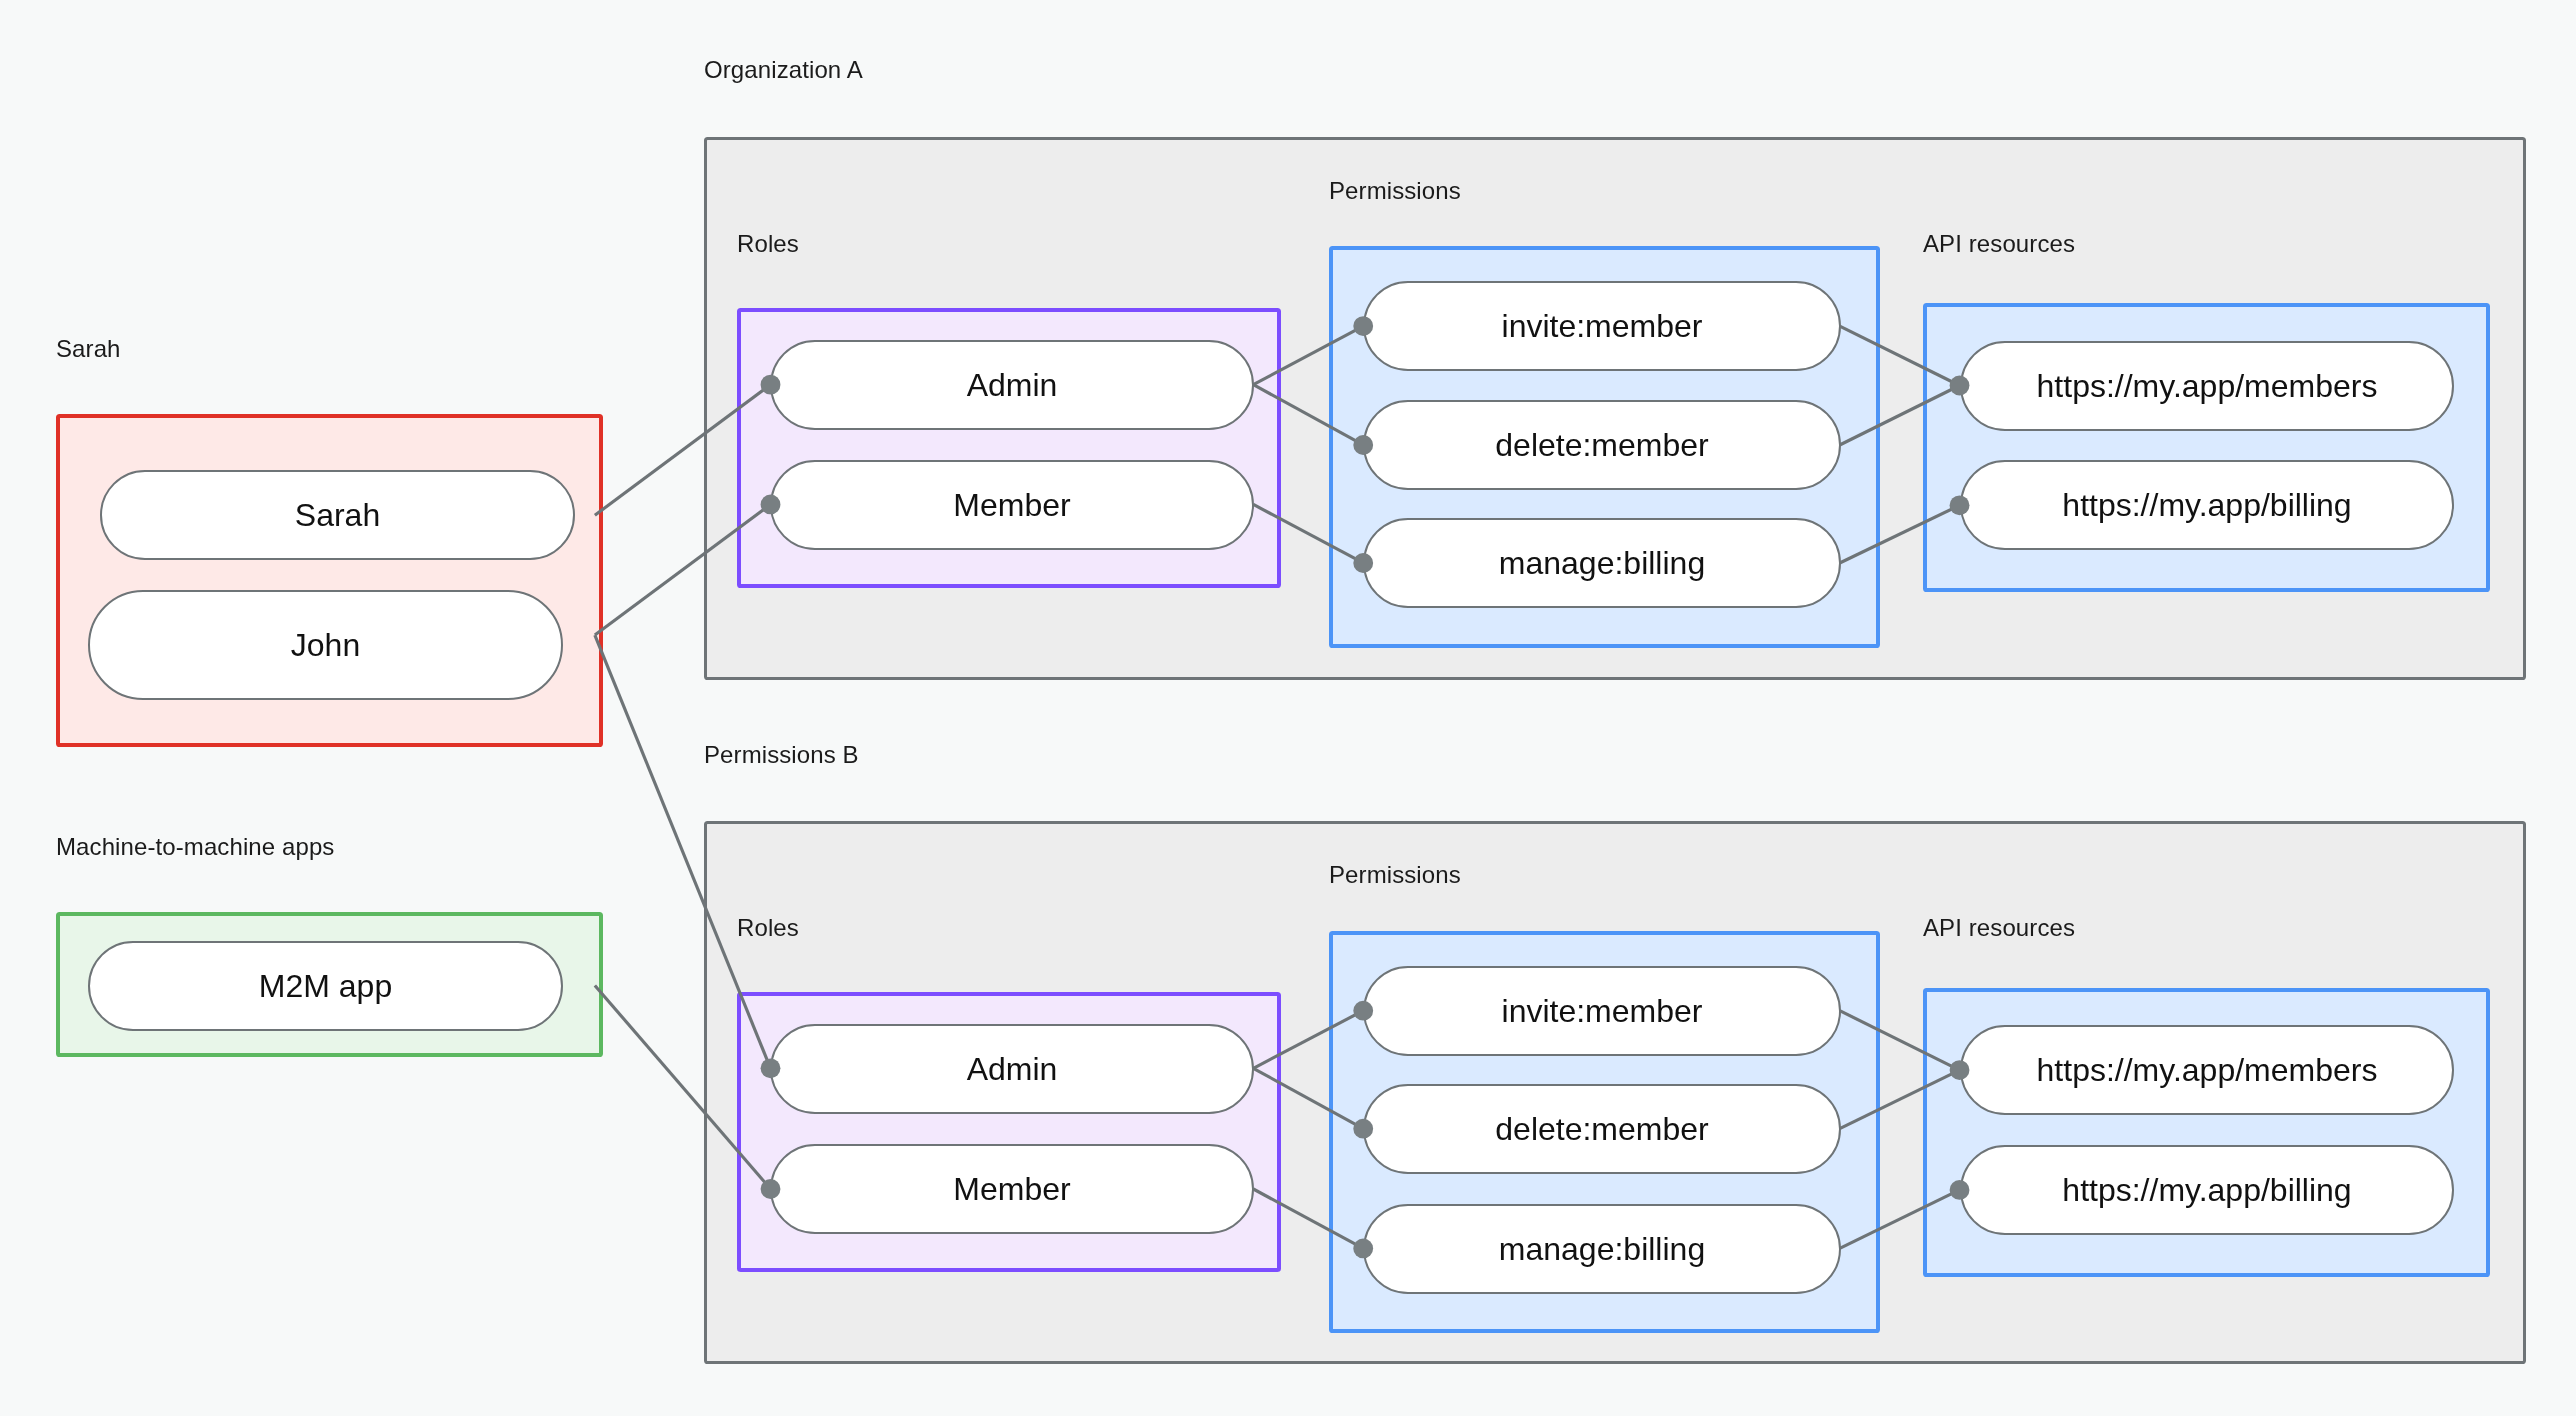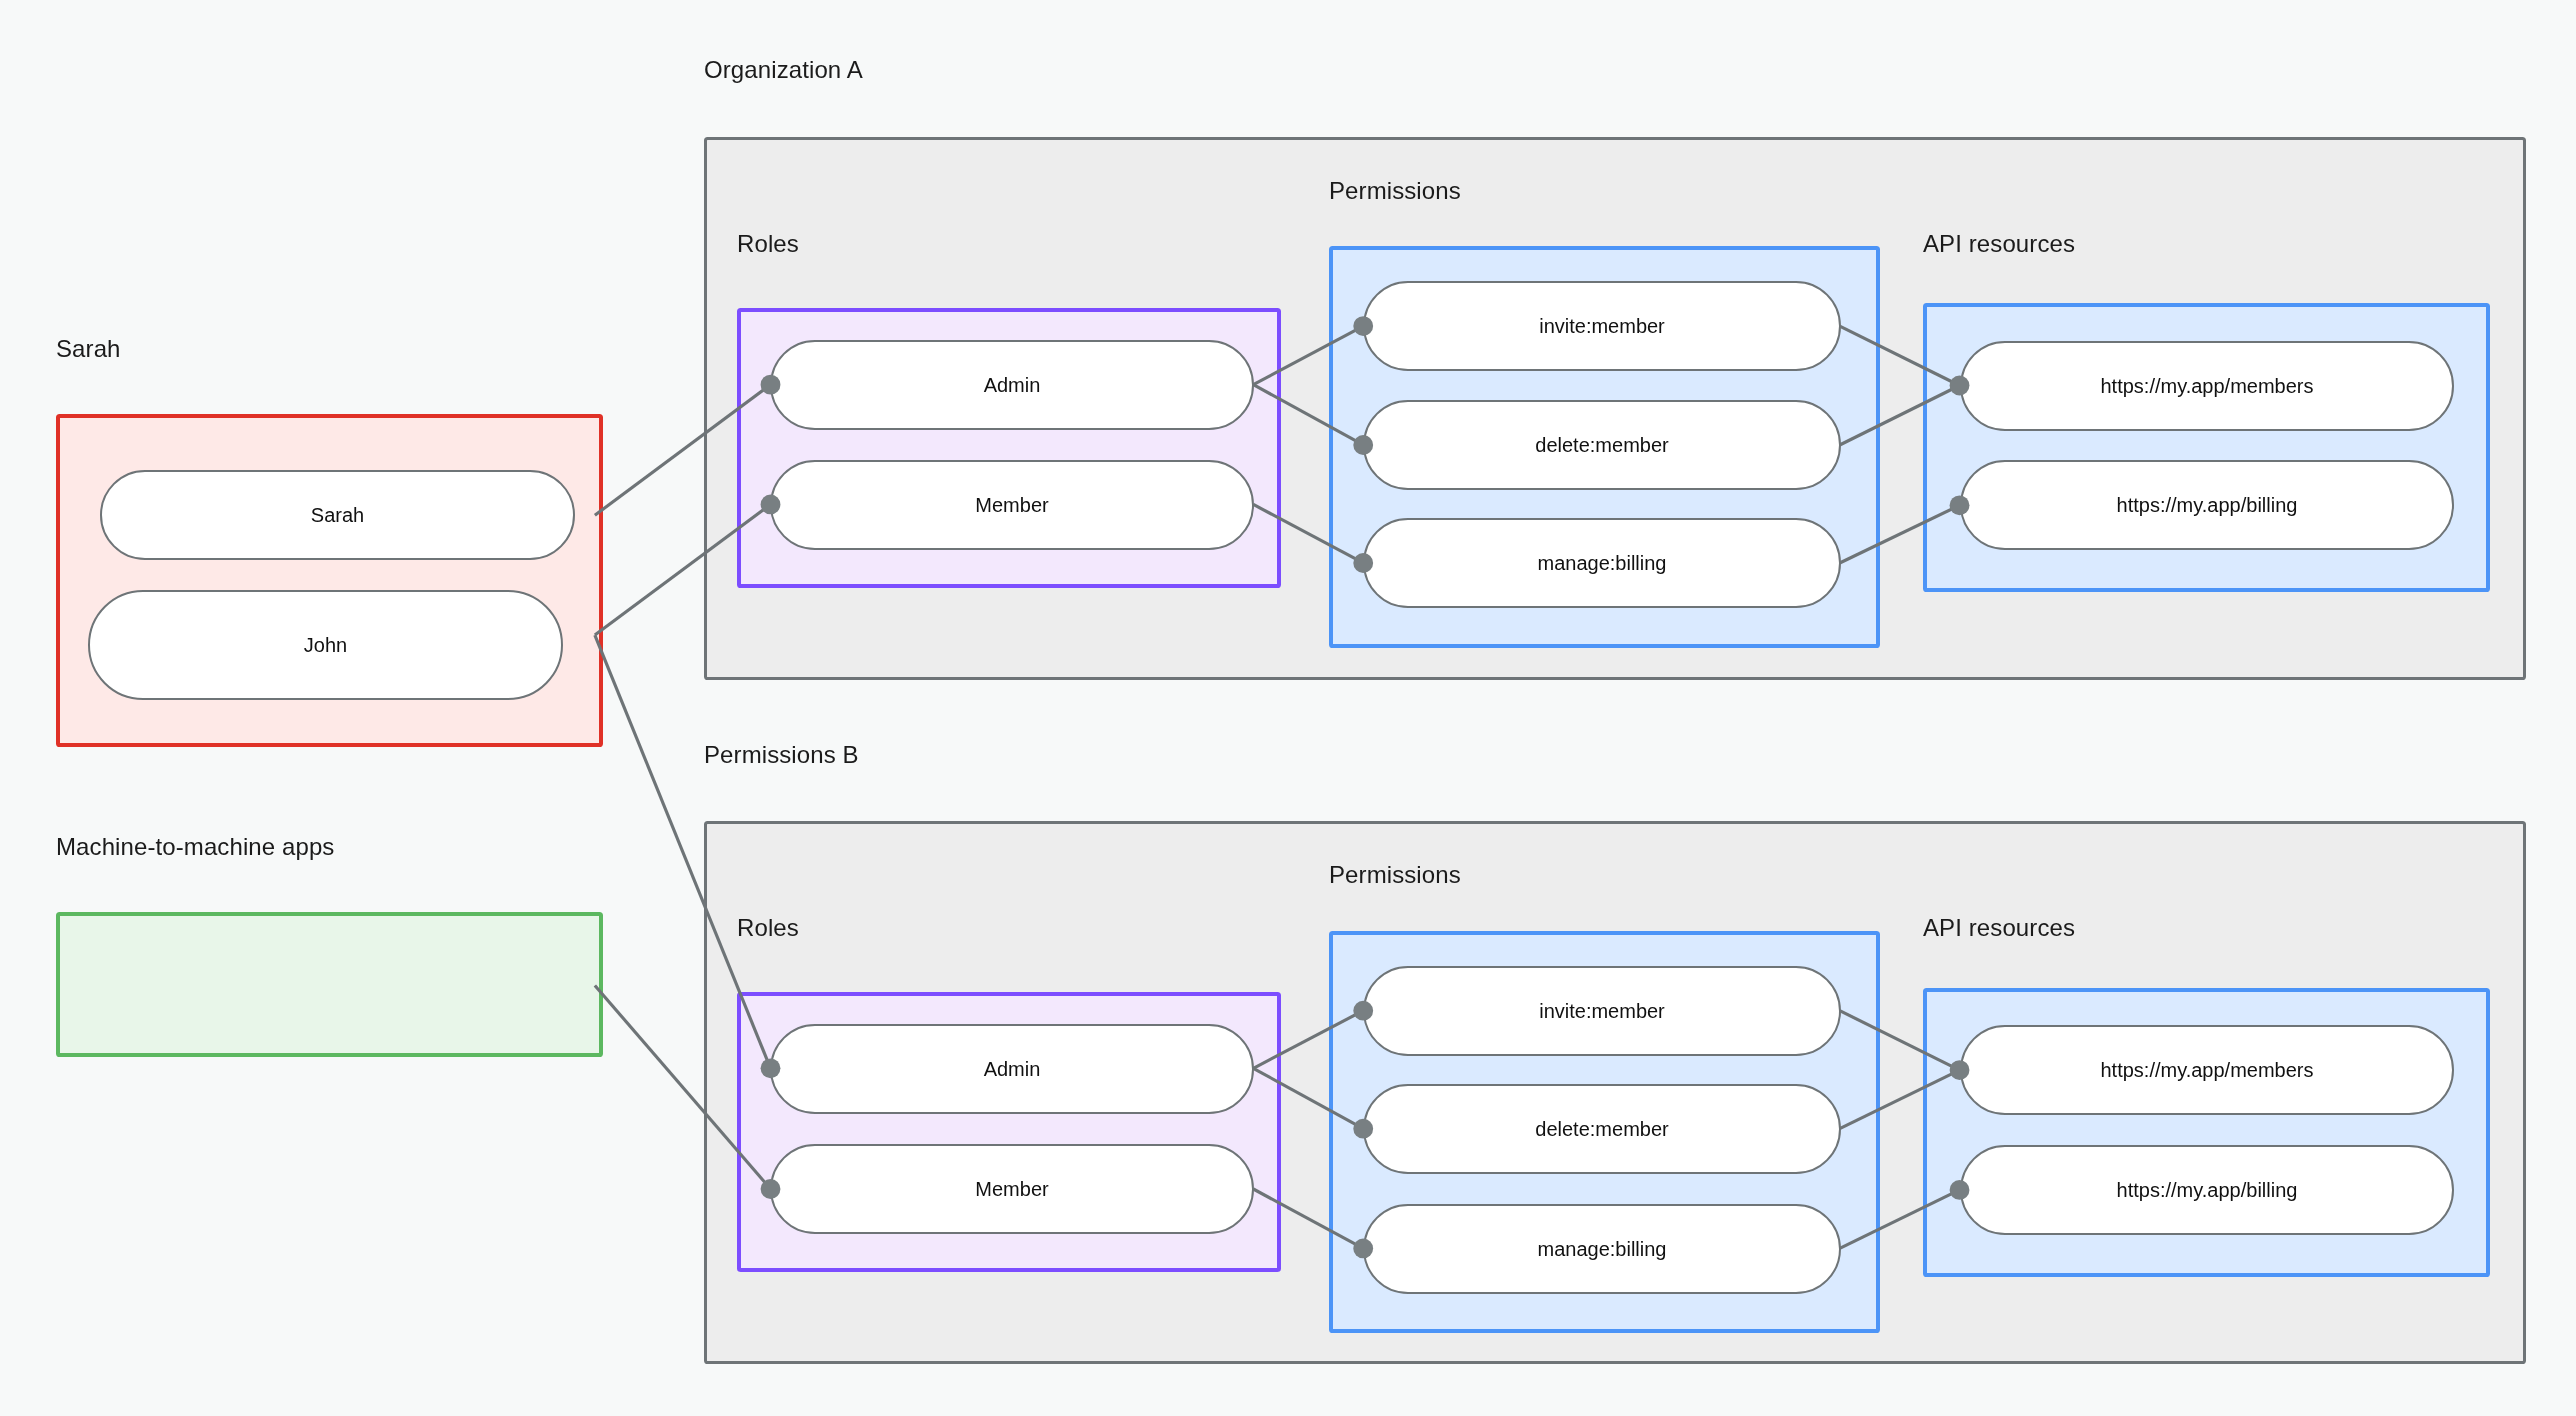--- a/index.html
+++ b/index.html
@@ -53,21 +53,21 @@
   .zone.perms   { background: #daeaff; border: 4.5px solid #4c94f7; }
   .zone.apires  { background: #daeaff; border: 4.5px solid #4c94f7; }
   .pill {
     position: absolute;
     background: #ffffff;
     border: 2.7px solid #6e7477;
     border-radius: 900px;
     display: flex;
     align-items: center;
     justify-content: center;
-    font-size: 20px;
+    font-size: 32px;
     color: #111111;
     white-space: nowrap;
     box-sizing: border-box;
     z-index: 4;
   }
   .pill span { pointer-events: none; }
   .dot { fill: #787f82; }
   .edge { stroke: #6e7477; stroke-width: 3.5; fill: none; }
 </style>
 </head>
@@ -126,20 +126,23 @@
   </div>
 
   <div class="pill" style="left:88px; top:590px; width:475px; height:110px;">
     <span>John</span>
   </div>
 
   <div class="grp-title" style="left:56px; top:833px;">Machine-to-machine apps</div>
 
   <div class="zone m2m" style="left:56px; top:912px; width:539px; height:137px;"></div>
 
+  <div class="pill" style="left:88px; top:941px; width:475px; height:90px;">
+    <span>M2M app</span>
+  </div>
 
   <div class="grp-title" style="left:704px; top:56px;">Organization A</div>
 
   <div class="outer-box" style="left:704px; top:137px; width:1816px; height:537px;"></div>
 
   <div class="grp-title" style="left:737px; top:230px;">Roles</div>
 
   <div class="zone roles" style="left:737px; top:308px; width:536px; height:272px;"></div>
 
   <div class="pill" style="left:770px; top:340px; width:484px; height:90px;">

